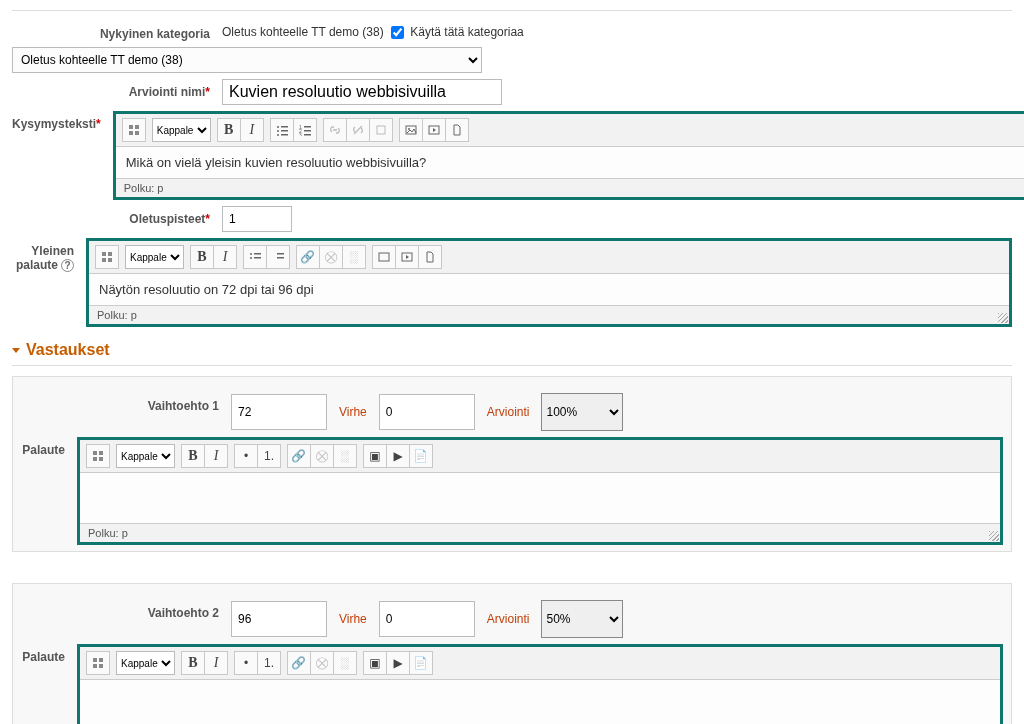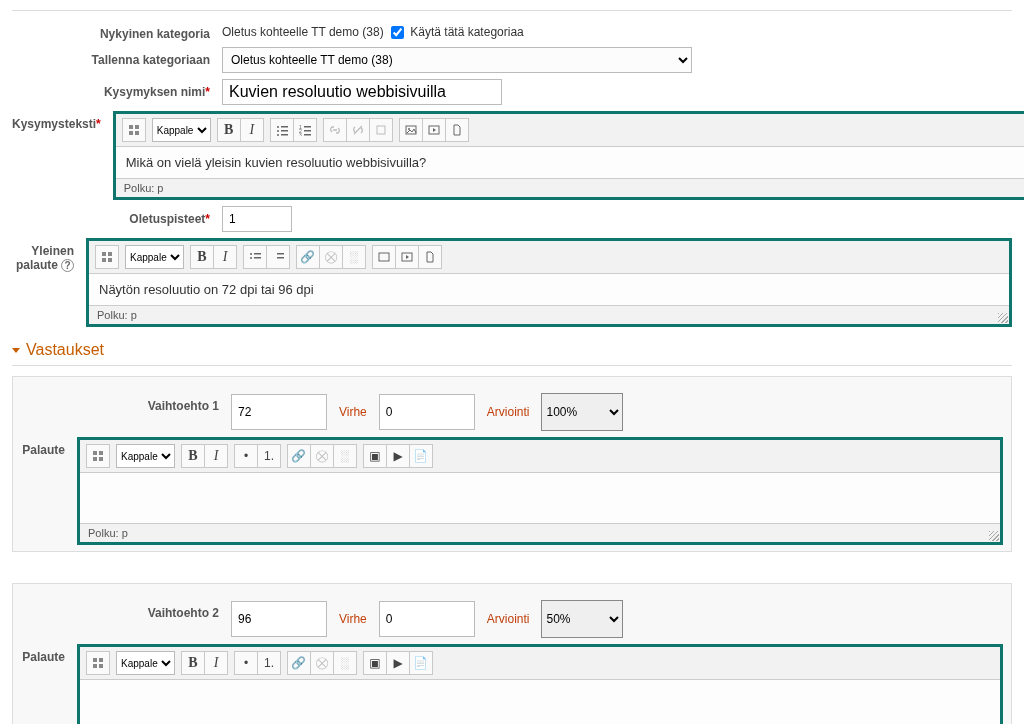--- a/index.html
+++ b/index.html
@@ -20,21 +20,21 @@
 .tb-btn { width: 24px; height: 24px; border: 1px solid #c8c8c8; background: #fafafa; margin-left: -1px; display: flex; align-items: center; justify-content: center; font-size: 12px; color: #444; }
 .tb-btn:first-child { margin-left: 0; }
 .tb-btn.dim { color: #bbb; }
 .tb-btn.bold { font-weight: bold; font-family: "Times New Roman", serif; font-size: 14px; }
 .tb-btn.italic { font-style: italic; font-family: "Times New Roman", serif; font-size: 14px; }
 .tb-sel { height: 24px; font-size: 10px; border: 1px solid #bbb; background: #fff; }
 .editor-body { padding: 8px 10px; min-height: 26px; font-size: 13px; color: #333; }
 .editor-body.tall { min-height: 50px; }
 .editor-path { border-top: 1px solid #ccc; background: #f2f2f2; font-size: 11px; padding: 3px 8px; color: #555; position: relative; }
 .editor-path::after { content: ""; position: absolute; right: 1px; bottom: 1px; width: 10px; height: 10px; background: repeating-linear-gradient(135deg,#aaa 0,#aaa 1px,transparent 1px,transparent 3px); }
-.section-header { display: flex; align-items: center; color: #C65D00; font-size: 16px; font-weight: normal; margin: 14px 0 6px 0; }
+.section-header { display: flex; align-items: center; color: #C65D00; font-size: 16px; font-weight: bold; margin: 14px 0 6px 0; }
 .section-caret { width: 0; height: 0; border-top: 5px solid #C65D00; border-left: 4px solid transparent; border-right: 4px solid transparent; margin-right: 6px; }
 .hr { border: none; border-top: 1px solid #ddd; margin: 2px 0 10px 0; }
 .answer-box { border: 1px solid #ddd; background: #f8f8f8; padding: 10px 8px 0 8px; margin-bottom: 31px; }
 .answer-box .form-label { width: 210px; }
 .inline-fields { display: flex; align-items: center; gap: 8px; }
 .inline-label { font-size: 12px; color: #c2410c; padding: 0 4px; }
 select.grade { width: 82px; height: 38px; border: 1px solid #888; background: #efefef; font-size: 12px; }
 .help-ic { display: inline-block; width: 13px; height: 13px; border-radius: 50%; border: 1px solid #888; font-size: 10px; line-height: 12px; text-align: center; color: #666; margin-left: 3px; }
 svg { display: block; }
 </style>
@@ -46,30 +46,29 @@
 <div class="form-row">
   <div class="form-label">Nykyinen kategoria</div>
   <div class="form-field static-text">
     <span>Oletus kohteelle TT demo (38)</span>
     <input type="checkbox" checked="" style="">
     <span>Käytä tätä kategoriaa</span>
   </div>
 </div>
 
 <div class="form-row">
-  <div class="form-label">Tallenna kategoriaan</div>
   <div class="form-field">
     <select class="wide">
       <option>Oletus kohteelle TT demo (38)</option>
     </select>
   </div>
 </div>
 
 <div class="form-row">
-  <div class="form-label"><span>Kysymyksen nimi</span><span class="req">*</span></div>
+  <div class="form-label"><span>Arviointi nimi</span><span class="req">*</span></div>
   <div class="form-field">
     <input type="text" class="medium" value="Kuvien resoluutio webbisivuilla" style="">
   </div>
 </div>
 
 <div class="form-row">
   <div class="form-label"><span>Kysymysteksti</span><span class="req">*</span></div>
   <div class="form-field">
     <div class="editor-wrap">
       <div class="editor-toolbar">

